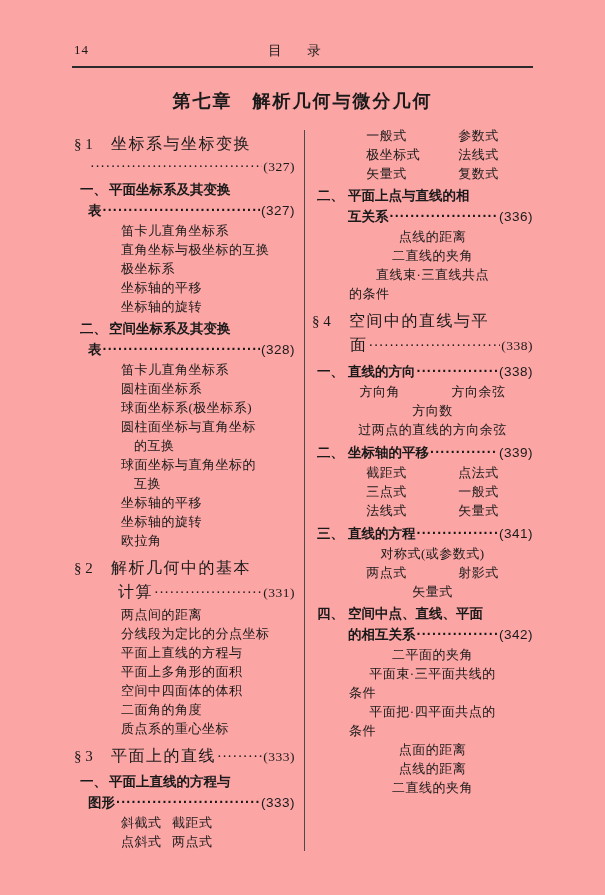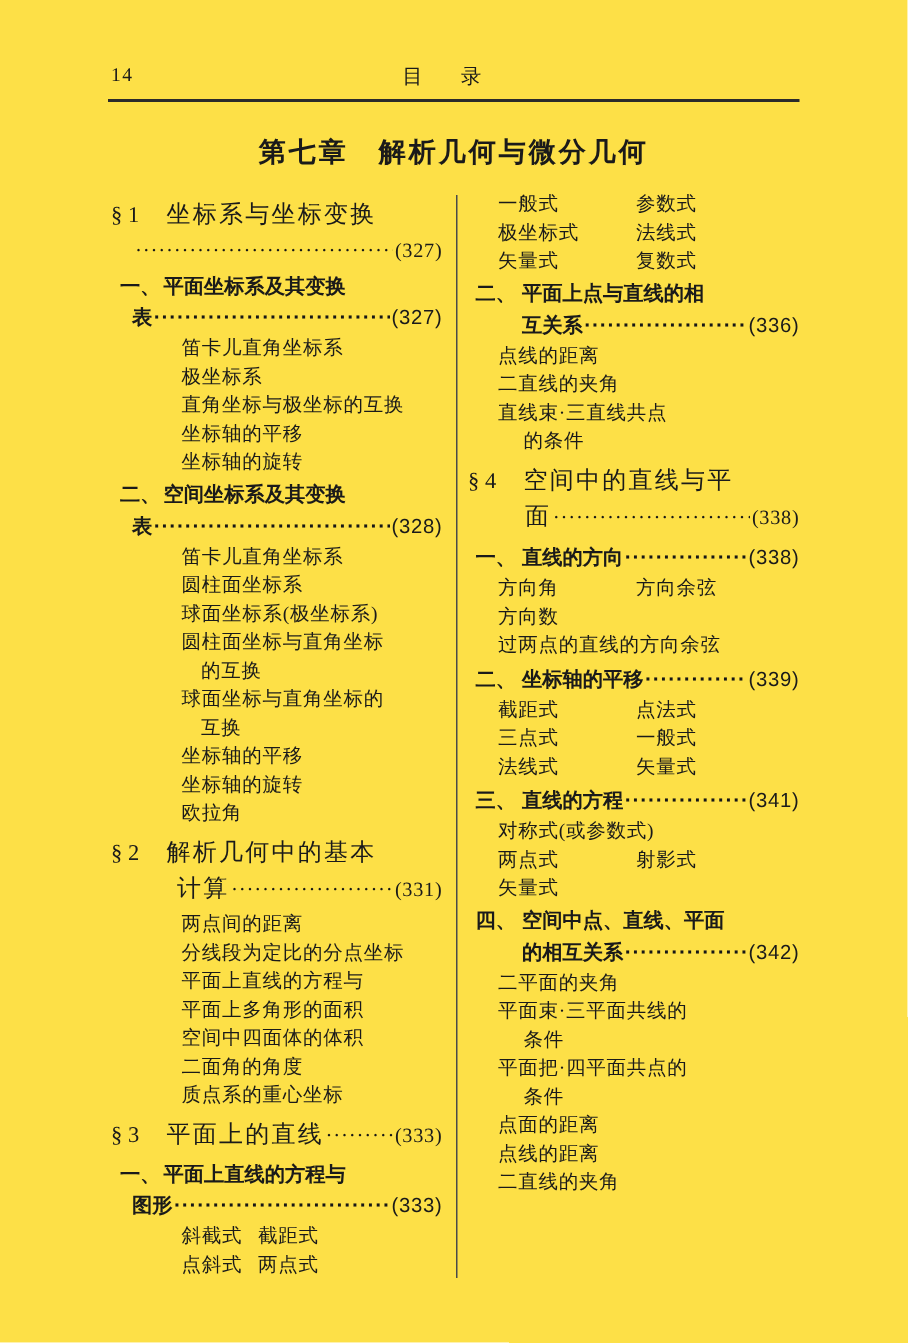--- a/index.html
+++ b/index.html
@@ -1,19 +1,19 @@
 <!DOCTYPE html>
 <html><head>
 <meta charset="utf-8">
 <style>
   html,body { margin:0; padding:0; background:#ffffff; }
   .page {
     position:relative;
     width:605px; height:895px;
-    background:#fde047;
+    background:#fca5a5;
     color:#1a1a1a;
     font-family:"Liberation Serif","DejaVu Serif",serif;
     box-sizing:border-box;
     padding:42px 72px 0 72px;
     overflow:hidden;
   }
   
   .pagehead { position:relative; height:20px; }
   .pagenum  { position:absolute; left:2px; top:0; font-size:13px; letter-spacing:1px; }
   .runhead  { position:absolute; left:0; right:10px; top:0; text-align:center; font-size:13.5px; letter-spacing:6px; }
@@ -67,21 +67,21 @@
   .col-left  .subcont { padding-left:16px; }
   .col-left  .item, .col-left .item2 { padding-left:49px; }
   .col-left  .cont { padding-left:62px; }
   .col-left  .item2 .a { min-width:51px; }
 
   .col-right .sec, .col-right .secline { padding-left:0; }
   .col-right .seccont { padding-left:38px; }
   .col-right .sub, .col-right .subline { padding-left:5px; }
   .col-right .sub .lbl, .col-right .subline .lbl { width:31px; }
   .col-right .subcont { padding-left:36px; }
-  .col-right .item, .col-right .item2 { padding-left:20px; }
+  .col-right .item, .col-right .item2 { padding-left:20px;justify-content:center; }
   .col-right .cont { padding-left:37px; }
   .col-right .item2 .a { min-width:92px; }
 </style>
 </head>
 <body>
 
 <div class="page">
   <div class="pagehead">
     <span class="pagenum">14</span>
     <span class="runhead">目　录</span>
@@ -106,24 +106,24 @@
         </div>
         <div class="row subcont">
           <span class="txt">表</span>
           <span class="leader">··························································································</span>
           <span class="pageref">(327)</span>
         </div>
         <div class="row item">
           <span class="txt">笛卡儿直角坐标系</span>
         </div>
         <div class="row item">
+          <span class="txt">直角坐标与极坐标的互换</span>
+        </div>
+        <div class="row item">
           <span class="txt">极坐标系</span>
-        </div>
-        <div class="row item">
-          <span class="txt">直角坐标与极坐标的互换</span>
         </div>
         <div class="row item">
           <span class="txt">坐标轴的平移</span>
         </div>
         <div class="row item">
           <span class="txt">坐标轴的旋转</span>
         </div>
         <div class="row sub">
           <span class="lbl">二、</span>
           <span class="txt">空间坐标系及其变换</span>

